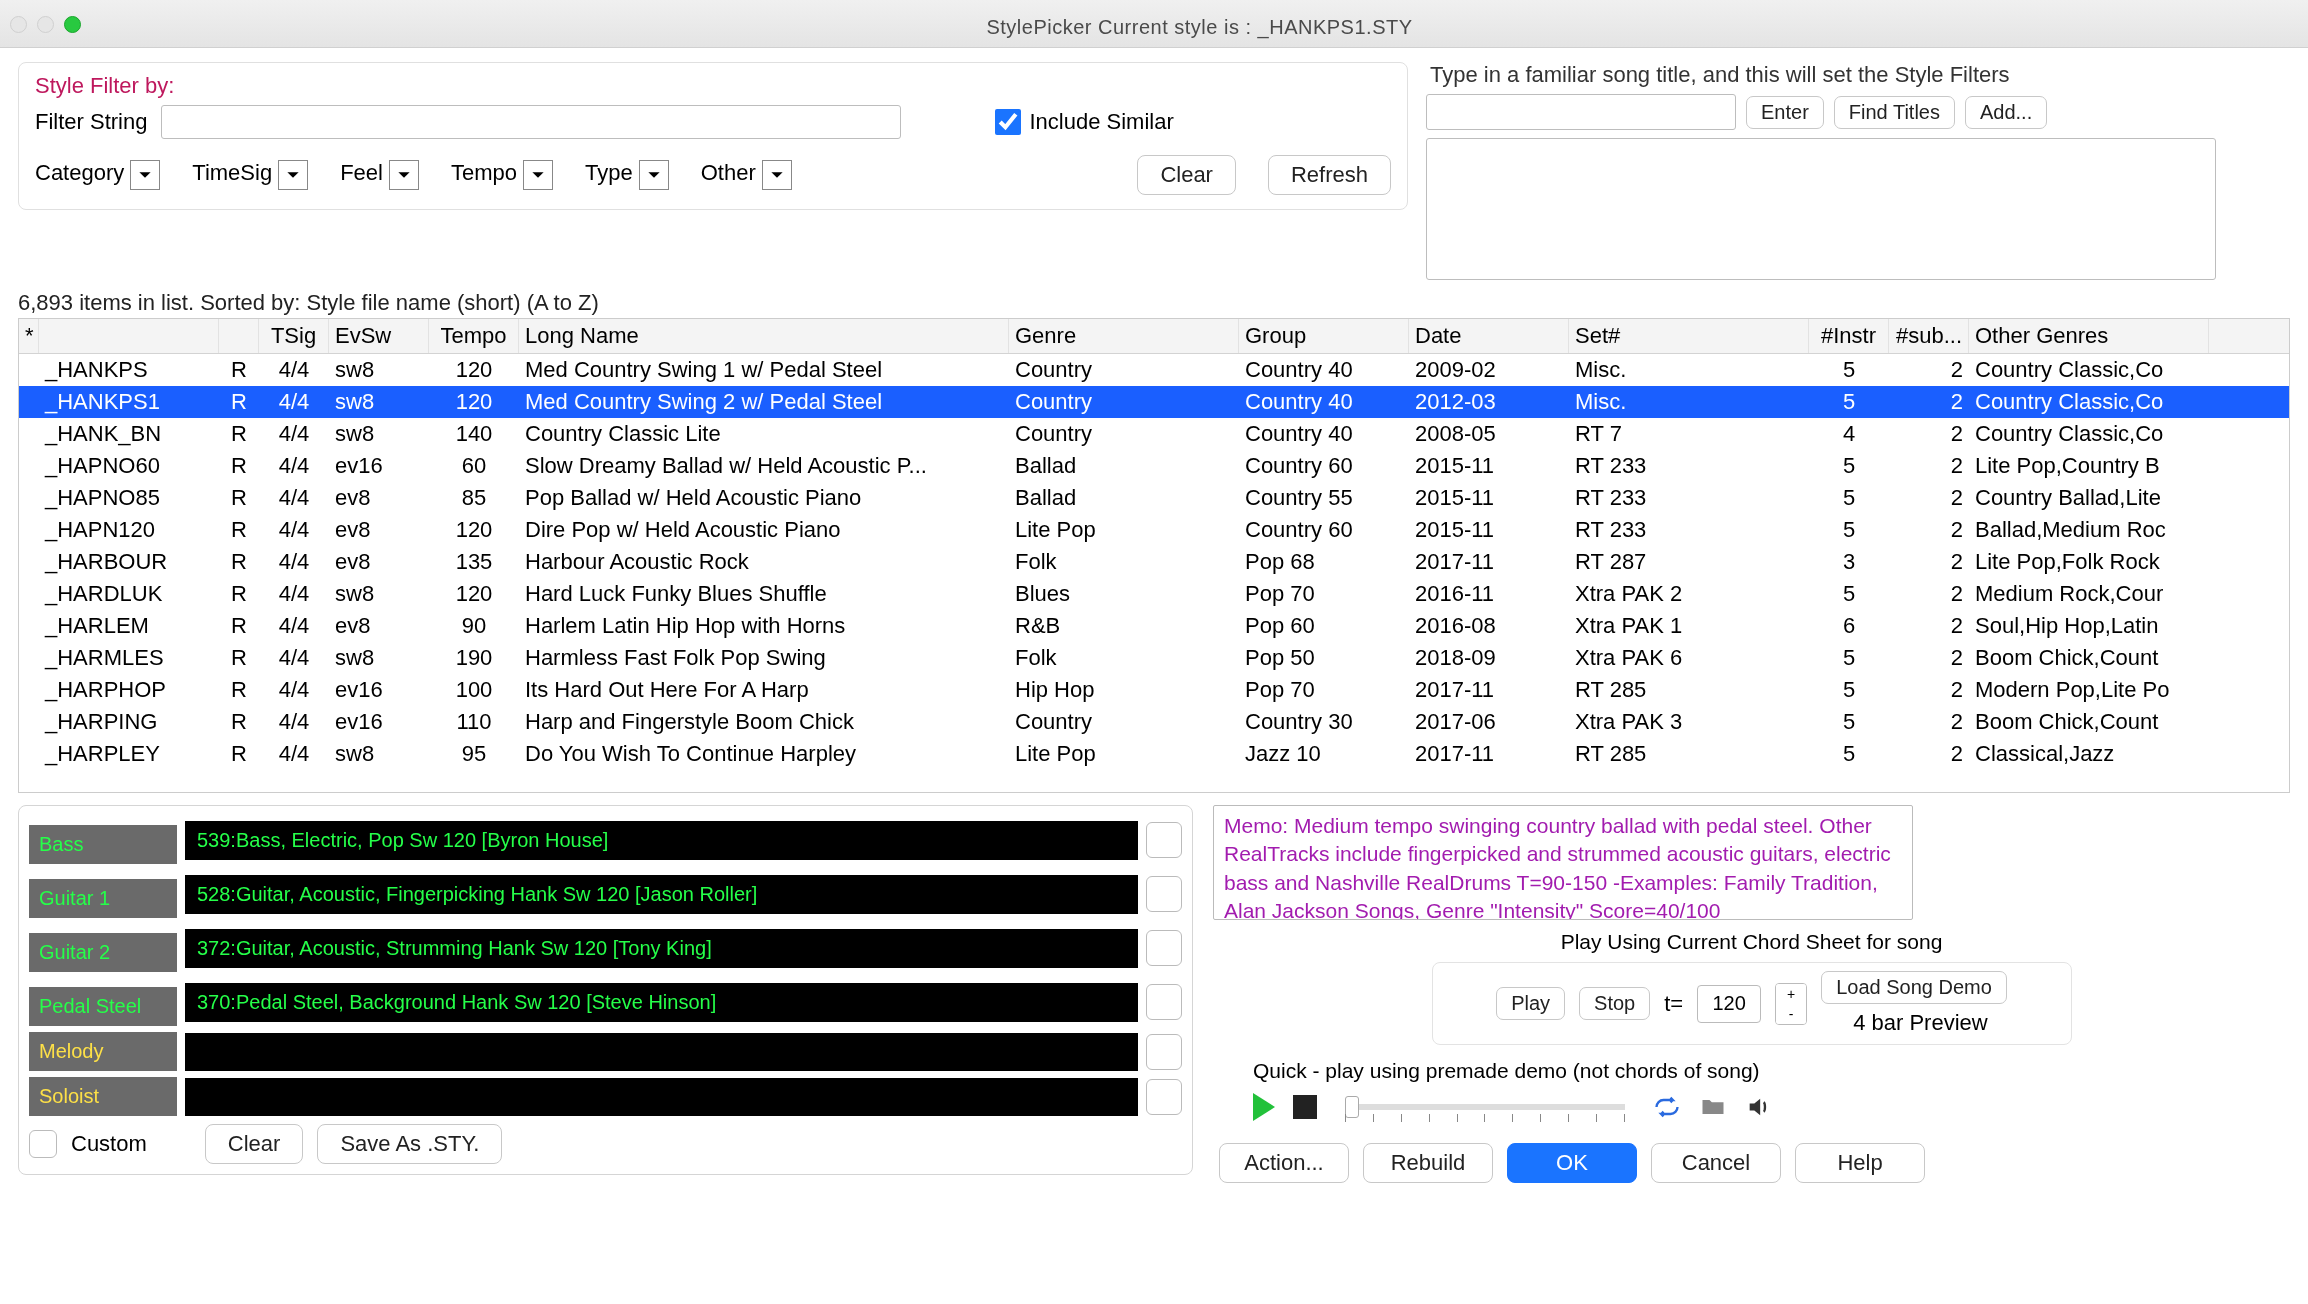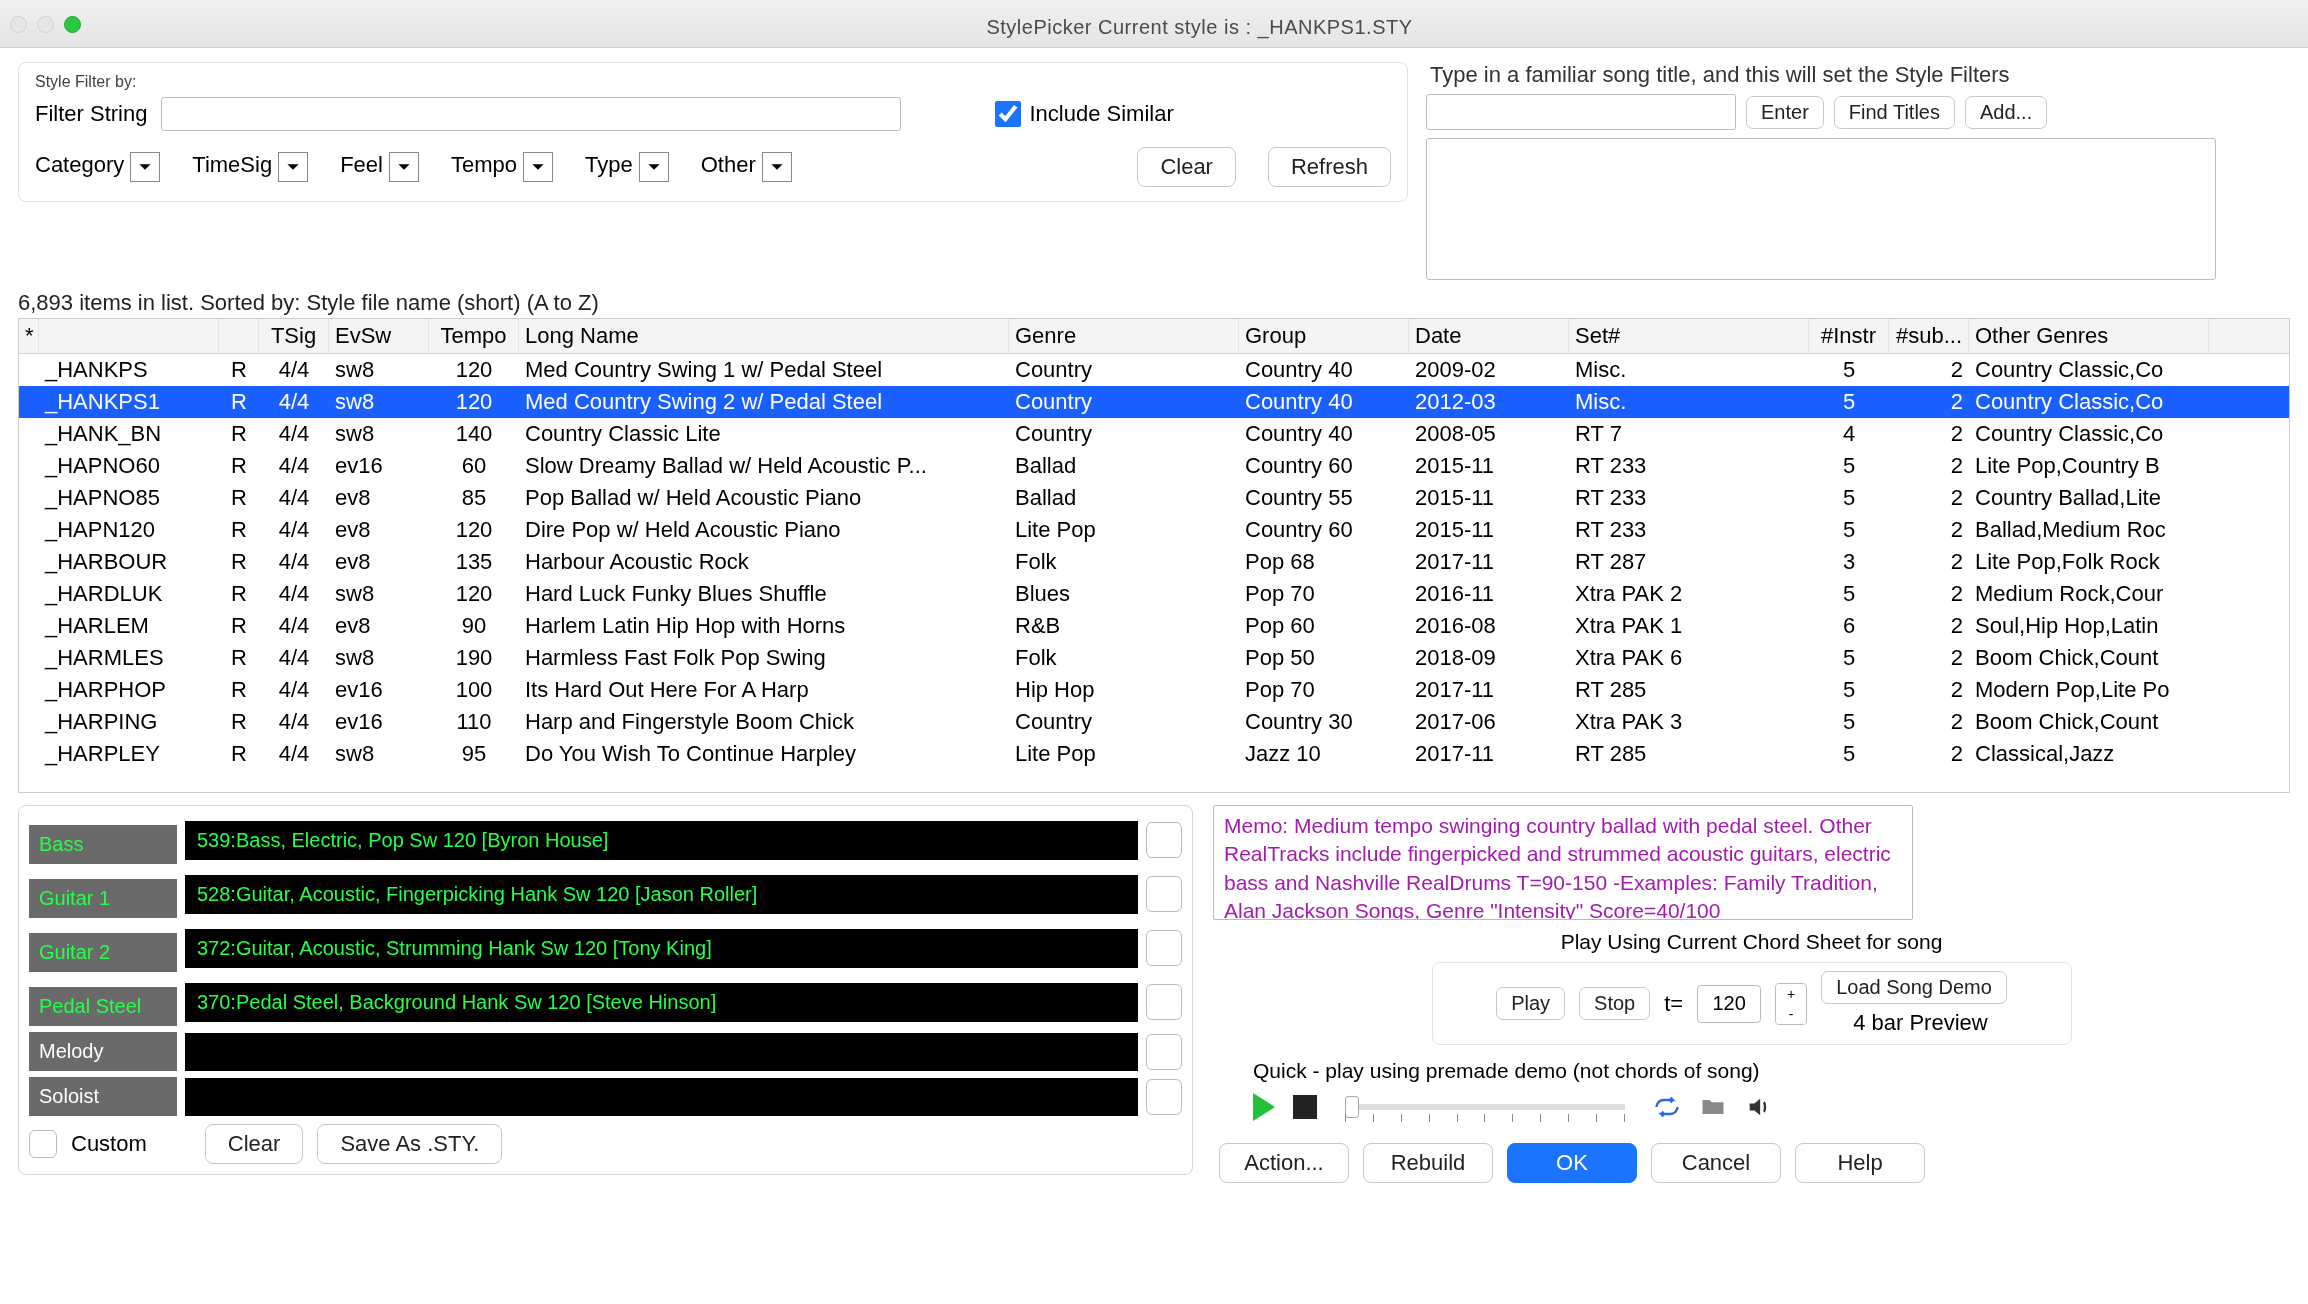--- a/index.html
+++ b/index.html
@@ -27,21 +27,21 @@
 .tl-close{background:#e6e6e6;border:1px solid #d0d0d0;}
 .tl-min{background:#e6e6e6;border:1px solid #d0d0d0;}
 .tl-max{background:#28c940;border:1px solid #1aa62c;}
 .titlebar .title { flex:1; text-align:center; font-weight:400; color:#4a4a4a; letter-spacing:.5px;}
 .content { padding: 14px 18px 10px 18px; font-size:22px; }
 .row { display:flex; align-items:flex-start; gap:18px; }
 .filterbox {
   border:1px solid #e0e0e0; border-radius:8px; padding:10px 16px 14px 16px;
   width:1390px;
 }
-.filterbox .lbl { font-size:16px; color:#404040; }
+.filterbox .lbl { font-size:22px; color:#be185d; }
 .filterstring-row{display:flex;align-items:center;gap:14px;margin-top:6px;}
 .filterstring-row input[type=text]{
   width:740px;height:34px;border:1px solid #bdbdbd;border-radius:3px;padding:2px 6px;font-size:20px;
 }
 .include { display:flex; align-items:center; gap:8px; margin-left:80px;}
 .include input[type=checkbox]{ width:26px;height:26px; accent-color:#1a74ff;}
 .dd-row{display:flex;align-items:center;gap:32px;margin-top:16px;}
 .dd{display:flex;gap:6px;}
 .dd .caret{
   width:30px;height:30px;border:1px solid #888;background:#fff;display:flex;align-items:center;justify-content:center;
@@ -72,21 +72,21 @@
 .c-star{width:20px;} .c-name{width:180px;} .c-r{width:40px;text-align:center;}
 .c-ts{width:70px;text-align:center;} .c-ev{width:100px;} .c-tempo{width:90px;text-align:center;}
 .c-long{width:490px;} .c-genre{width:230px;} .c-group{width:170px;}
 .c-date{width:160px;} .c-set{width:240px;} .c-instr{width:80px;text-align:center;}
 .c-sub{width:80px;text-align:right;} .c-other{width:240px;}
 .bottom{display:flex;gap:20px;margin-top:12px;align-items:flex-start;}
 .tracks{
   border:1px solid #d5d5d5;border-radius:8px;padding:10px;width:1175px;
 }
 .trk{display:flex;align-items:center;margin-bottom:6px;gap:8px;}
-.trk .tlabel{width:148px;background:#6a6a6a;color:#ffffff;padding:8px 10px;font-size:20px;}
+.trk .tlabel{width:148px;background:#6a6a6a;color:#fde047;padding:8px 10px;font-size:20px;}
 .trk .tlabel.on{color:#25ff49;margin-top:9px;}
 .trk .tval{flex:1;background:#000;color:#25ff49;padding:8px 12px;font-size:20px;min-height:38px;}
 .trk .tbox{width:36px;height:36px;border:1px solid #bbb;border-radius:6px;background:#fff;}
 .tracks-bottom{display:flex;align-items:center;gap:14px;margin-top:8px;}
 .tracks-bottom .cbx{width:28px;height:28px;border:1px solid #bbb;border-radius:6px;display:inline-block;}
 .rightpane{flex:1;}
 .memo{border:1px solid #bbb;border-radius:2px;padding:6px 10px;font-size:21px;color:#a21caf;line-height:1.35;width:700px;height:115px;overflow:hidden;}
 .playsec{text-align:center;margin-top:10px;font-size:21px;}
 .playrow{display:flex;align-items:center;gap:14px;justify-content:center;margin-top:8px;border:1px solid #e3e3e3;border-radius:8px;padding:8px 12px;width:640px;margin-left:auto;margin-right:auto;}
 .spin{display:flex;flex-direction:column;border:1px solid #bbb;border-radius:4px;overflow:hidden;}

